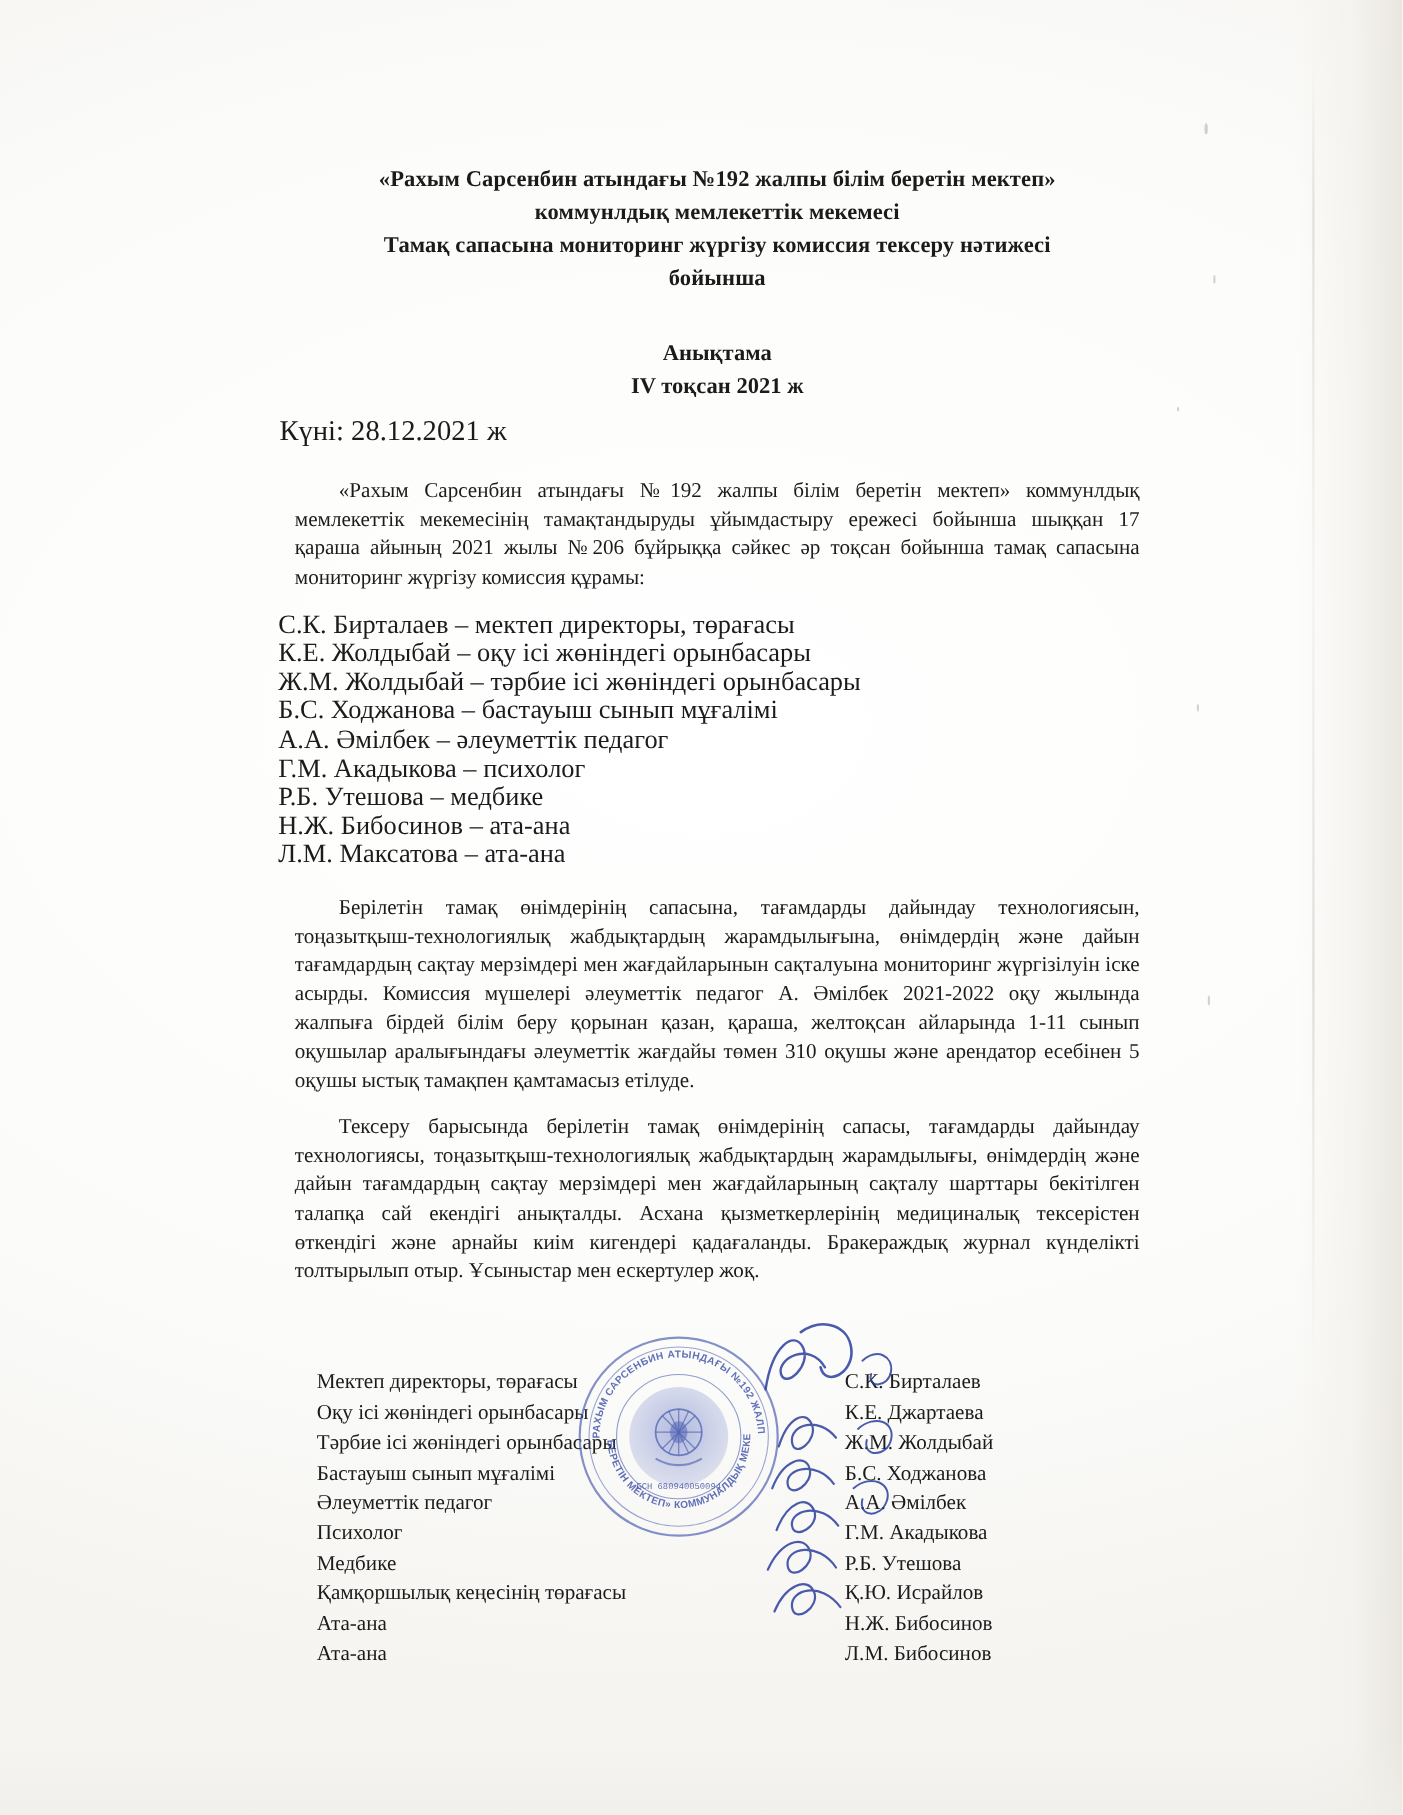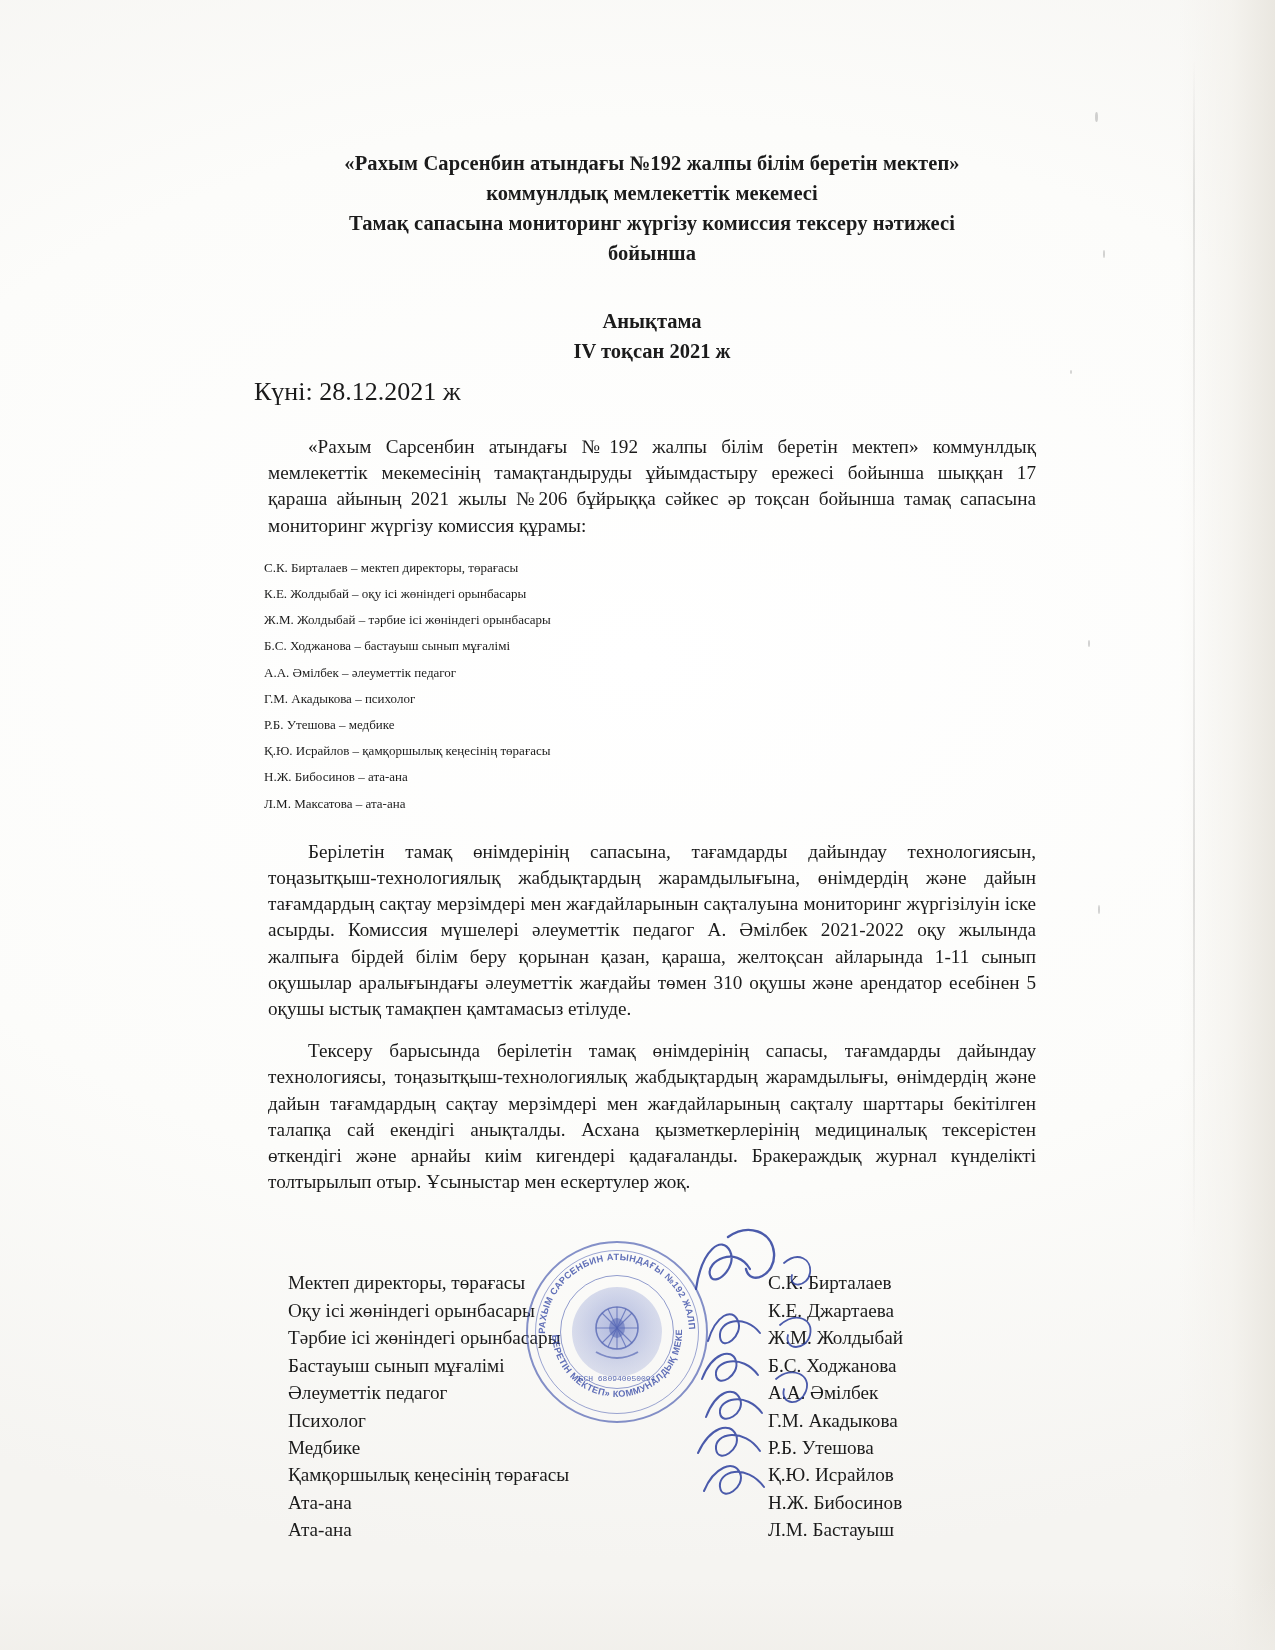--- a/index.html
+++ b/index.html
@@ -101,23 +101,23 @@
     text-indent: 40px;
     margin: 16px;
   }
   .para-1 { margin-top: 30px; }
   .para-2 { margin-top: 22px; }
   .para-3 { margin-top: 0px; }
 
   
   .member-list {
     list-style: none;
-    margin: 12px;
+    margin: 1px;
     padding: 0;
-    font-size: 13px;
+    font-size: 24px;
     line-height: 26.2px;
   }
   .member-list li { white-space: nowrap; }
 
   
   .sig-wrap {
     position: relative;
     margin-top: 74px;
     margin-left: 36px;
     width: 760px;
@@ -249,21 +249,20 @@
     <p class="para para-1">«Рахым Сарсенбин атындағы №192 жалпы білім беретін мектеп» коммунлдық мемлекеттік мекемесінің тамақтандыруды ұйымдастыру ережесі бойынша шыққан 17 қараша айының 2021 жылы №206 бұйрыққа сәйкес әр тоқсан бойынша тамақ сапасына мониторинг жүргізу комиссия құрамы:</p>
 
     <ul class="member-list">
       <li>С.К. Бирталаев – мектеп директоры, төрағасы</li>
       <li>К.Е. Жолдыбай – оқу ісі жөніндегі орынбасары</li>
       <li>Ж.М. Жолдыбай – тәрбие ісі жөніндегі орынбасары</li>
       <li>Б.С. Ходжанова – бастауыш сынып мұғалімі</li>
       <li>А.А. Әмілбек – әлеуметтік педагог</li>
       <li>Г.М. Акадыкова – психолог</li>
       <li>Р.Б. Утешова – медбике</li>
-      <li>Қ.Ю. Исрайлов – қамқоршылық кеңесінің төрағасы</li>
       <li>Н.Ж. Бибосинов – ата-ана</li>
       <li>Л.М. Максатова – ата-ана</li>
     </ul>
 
     <p class="para para-2">Берілетін тамақ өнімдерінің сапасына, тағамдарды дайындау технологиясын, тоңазытқыш-технологиялық жабдықтардың жарамдылығына, өнімдердің және дайын тағамдардың сақтау мерзімдері мен жағдайларынын сақталуына мониторинг жүргізілуін іске асырды. Комиссия мүшелері әлеуметтік педагог А. Әмілбек 2021-2022 оқу жылында жалпыға бірдей білім беру қорынан қазан, қараша, желтоқсан айларында 1-11 сынып оқушылар аралығындағы әлеуметтік жағдайы төмен 310 оқушы және арендатор есебінен 5 оқушы ыстық тамақпен қамтамасыз етілуде.</p>
     <p class="para para-3">Тексеру барысында берілетін тамақ өнімдерінің сапасы, тағамдарды дайындау технологиясы, тоңазытқыш-технологиялық жабдықтардың жарамдылығы, өнімдердің және дайын тағамдардың сақтау мерзімдері мен жағдайларының сақталу шарттары бекітілген талапқа сай екендігі анықталды. Асхана қызметкерлерінің медициналық тексерістен өткендігі және арнайы киім кигендері қадағаланды. Бракераждық журнал күнделікті толтырылып отыр. Ұсыныстар мен ескертулер жоқ.</p>
 
     <div class="sig-wrap">
 
       <div class="stamp">
@@ -348,19 +347,19 @@
       <div class="sig-row">
         <span class="sig-role">Қамқоршылық кеңесінің төрағасы</span>
         <span class="sig-name">Қ.Ю. Исрайлов</span>
       </div>
       <div class="sig-row">
         <span class="sig-role">Ата-ана</span>
         <span class="sig-name">Н.Ж. Бибосинов</span>
       </div>
       <div class="sig-row">
         <span class="sig-role">Ата-ана</span>
-        <span class="sig-name">Л.М. Бастауыш</span>
+        <span class="sig-name">Л.М. Бибосинов</span>
       </div>
 
     </div>
 
   </div>
 </div>
 
 </body></html>

